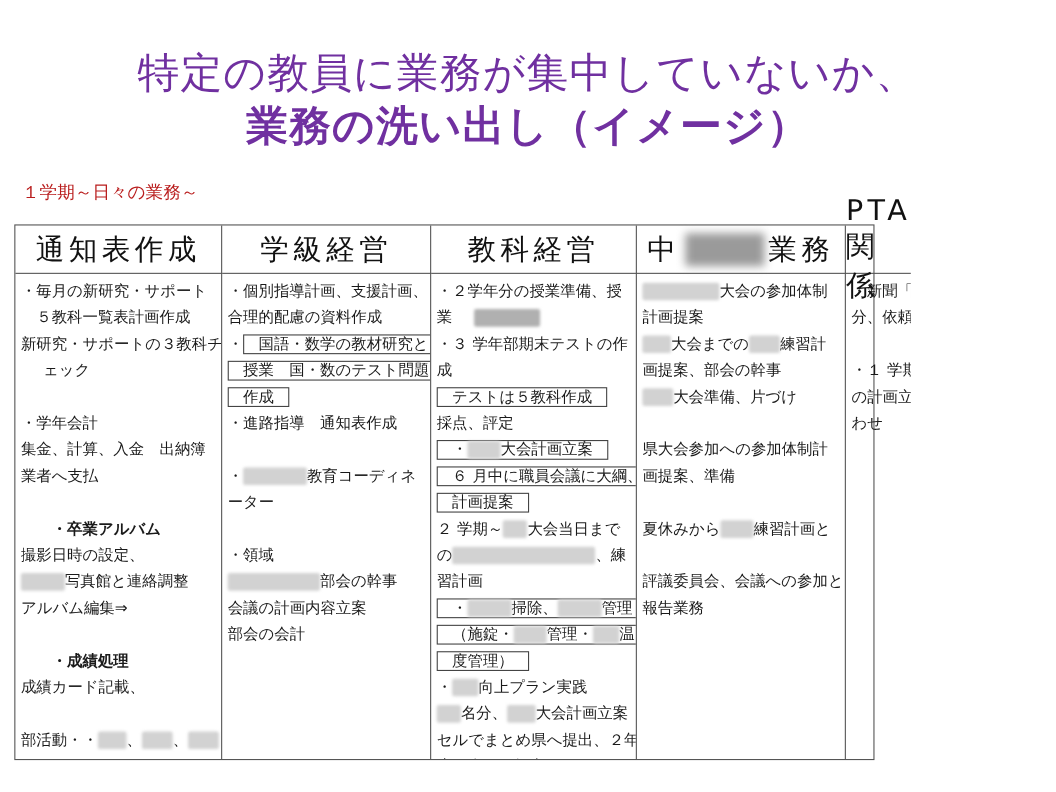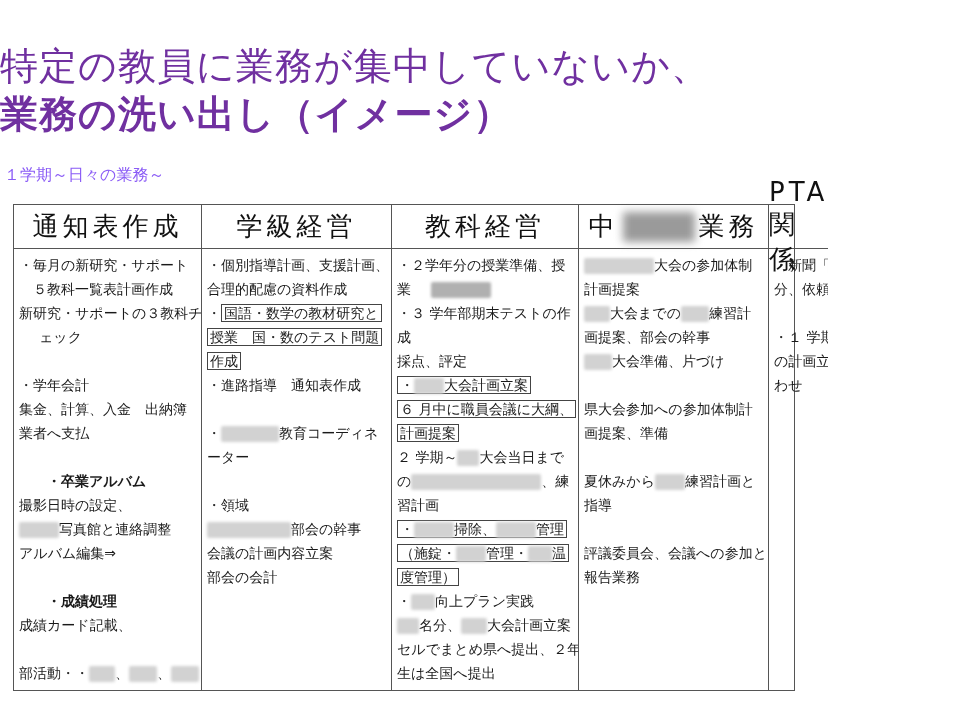--- a/index.html
+++ b/index.html
@@ -1,27 +1,27 @@
 <!DOCTYPE html>
 <html><head>
 <meta charset="utf-8">
 <style>
   html, body { margin:0; padding:0; }
   body {
     width:960px; height:720px; background:#ffffff; position:relative; overflow:hidden;
     font-family:"DejaVu Sans", sans-serif; color:#1a1a1a;
   }
   .title {
-    position:absolute; left:0; top:42px; width:960px; 
+    position:absolute; left:0; top:42px; width:960px; text-align:center;
     color:#7030a0; font-family:"DejaVu Sans", sans-serif; font-size:38px; line-height:48px;
     letter-spacing:1px;
   }
   .title .l2 { display:block; font-weight:bold; }
   .subtitle {
-    position:absolute; left:4px; top:165px; font-size:16px; color:#8b5cf6;
+    position:absolute; left:20px; top:165px; font-size:16px; color:#b91c1c;
   }
   .tbl {
     position:absolute; left:13px; top:204px; width:780px; height:485px;
     border:1.5px solid #555; display:grid;
     grid-template-columns:188px 190px 187px 190px 1fr;
     grid-template-rows:44px 1fr;
     width:780px;
   }
   .tbl { width:780px; }
   .hcell {
@@ -30,21 +30,21 @@
     font-size:26px; letter-spacing:4px; color:#111;
   }
   .hcell:last-child { border-right:none; }
   .cell {
     border-right:1.5px solid #555; padding:4px 4px 0 5px;
     font-size:14px; line-height:24px; color:#1a1a1a; overflow:hidden;
   }
   .cell.last { border-right:none; }
   .line { display:block; white-space:nowrap; }
   .gap { display:block; height:24px; }
-  .boxed { border:1.3px solid #444; padding:0 2px; }
+  .boxed { border:1.3px solid #444; padding:0 13px; }
   .blur {
     display:inline-block; background:#d2d2d2; filter:blur(1.5px);
     height:16px; vertical-align:middle; border-radius:2px;
   }
   .bold { font-weight:bold;margin-left:28px; }
   .hblur { display:inline-block; width:72px; height:30px; background:#9a9a9a; filter:blur(4px); vertical-align:middle; margin:0 4px; }
 </style>
 </head>
 <body>
 
@@ -102,20 +102,21 @@
     <span class="line"><span class="blur" style="width:84px;"></span><span>部会の幹事</span></span>
     <span class="line">会議の計画内容立案</span>
     <span class="line">部会の会計</span>
   </div>
 
   <div class="cell">
     <span class="line">・２学年分の授業準備、授</span>
     <span class="line"><span>業</span><span class="blur" style="width:60px;margin-left:20px;background:#b0b0b0;"></span></span>
     <span class="line">・３ 学年部期末テストの作</span>
     <span class="line">成</span>
+    <span class="line"><span class="boxed">テストは５教科作成</span></span>
     <span class="line">採点、評定</span>
     <span class="line"><span class="boxed"><span>・</span><span class="blur" style="width:30px;"></span><span>大会計画立案</span></span></span>
     <span class="line"><span class="boxed">６ 月中に職員会議に大綱、</span></span>
     <span class="line"><span class="boxed">計画提案</span></span>
     <span class="line"><span>２ 学期～</span><span class="blur" style="width:22px;"></span><span>大会当日まで</span></span>
     <span class="line"><span>の</span><span class="blur" style="width:130px;"></span><span>、練</span></span>
     <span class="line">習計画</span>
     <span class="line"><span class="boxed"><span>・</span><span class="blur" style="width:40px;"></span><span>掃除、</span><span class="blur" style="width:40px;"></span><span>管理</span></span></span>
     <span class="line"><span class="boxed"><span>（施錠・</span><span class="blur" style="width:30px;"></span><span>管理・</span><span class="blur" style="width:24px;"></span><span>温</span></span></span>
     <span class="line"><span class="boxed">度管理）</span></span>
@@ -129,21 +130,20 @@
     <span class="line"><span class="blur" style="width:70px;"></span><span>大会の参加体制</span></span>
     <span class="line">計画提案</span>
     <span class="line"><span class="blur" style="width:26px;"></span><span>大会までの</span><span class="blur" style="width:28px;"></span><span>練習計</span></span>
     <span class="line">画提案、部会の幹事</span>
     <span class="line"><span class="blur" style="width:28px;"></span><span>大会準備、片づけ</span></span>
     <span class="gap"></span>
     <span class="line">県大会参加への参加体制計</span>
     <span class="line">画提案、準備</span>
     <span class="gap"></span>
     <span class="line"><span>夏休みから</span><span class="blur" style="width:30px;"></span><span>練習計画と</span></span>
-    <span class="line">指導</span>
     <span class="gap"></span>
     <span class="line">評議委員会、会議への参加と</span>
     <span class="line">報告業務</span>
   </div>
 
   <div class="cell last">
     <span class="line"><span>・新聞「</span><span class="blur" style="width:72px;"></span></span>
     <span class="line">分、依頼文書作成</span>
     <span class="gap"></span>
     <span class="line"><span>・１ 学期 PTA 親子</span></span>

